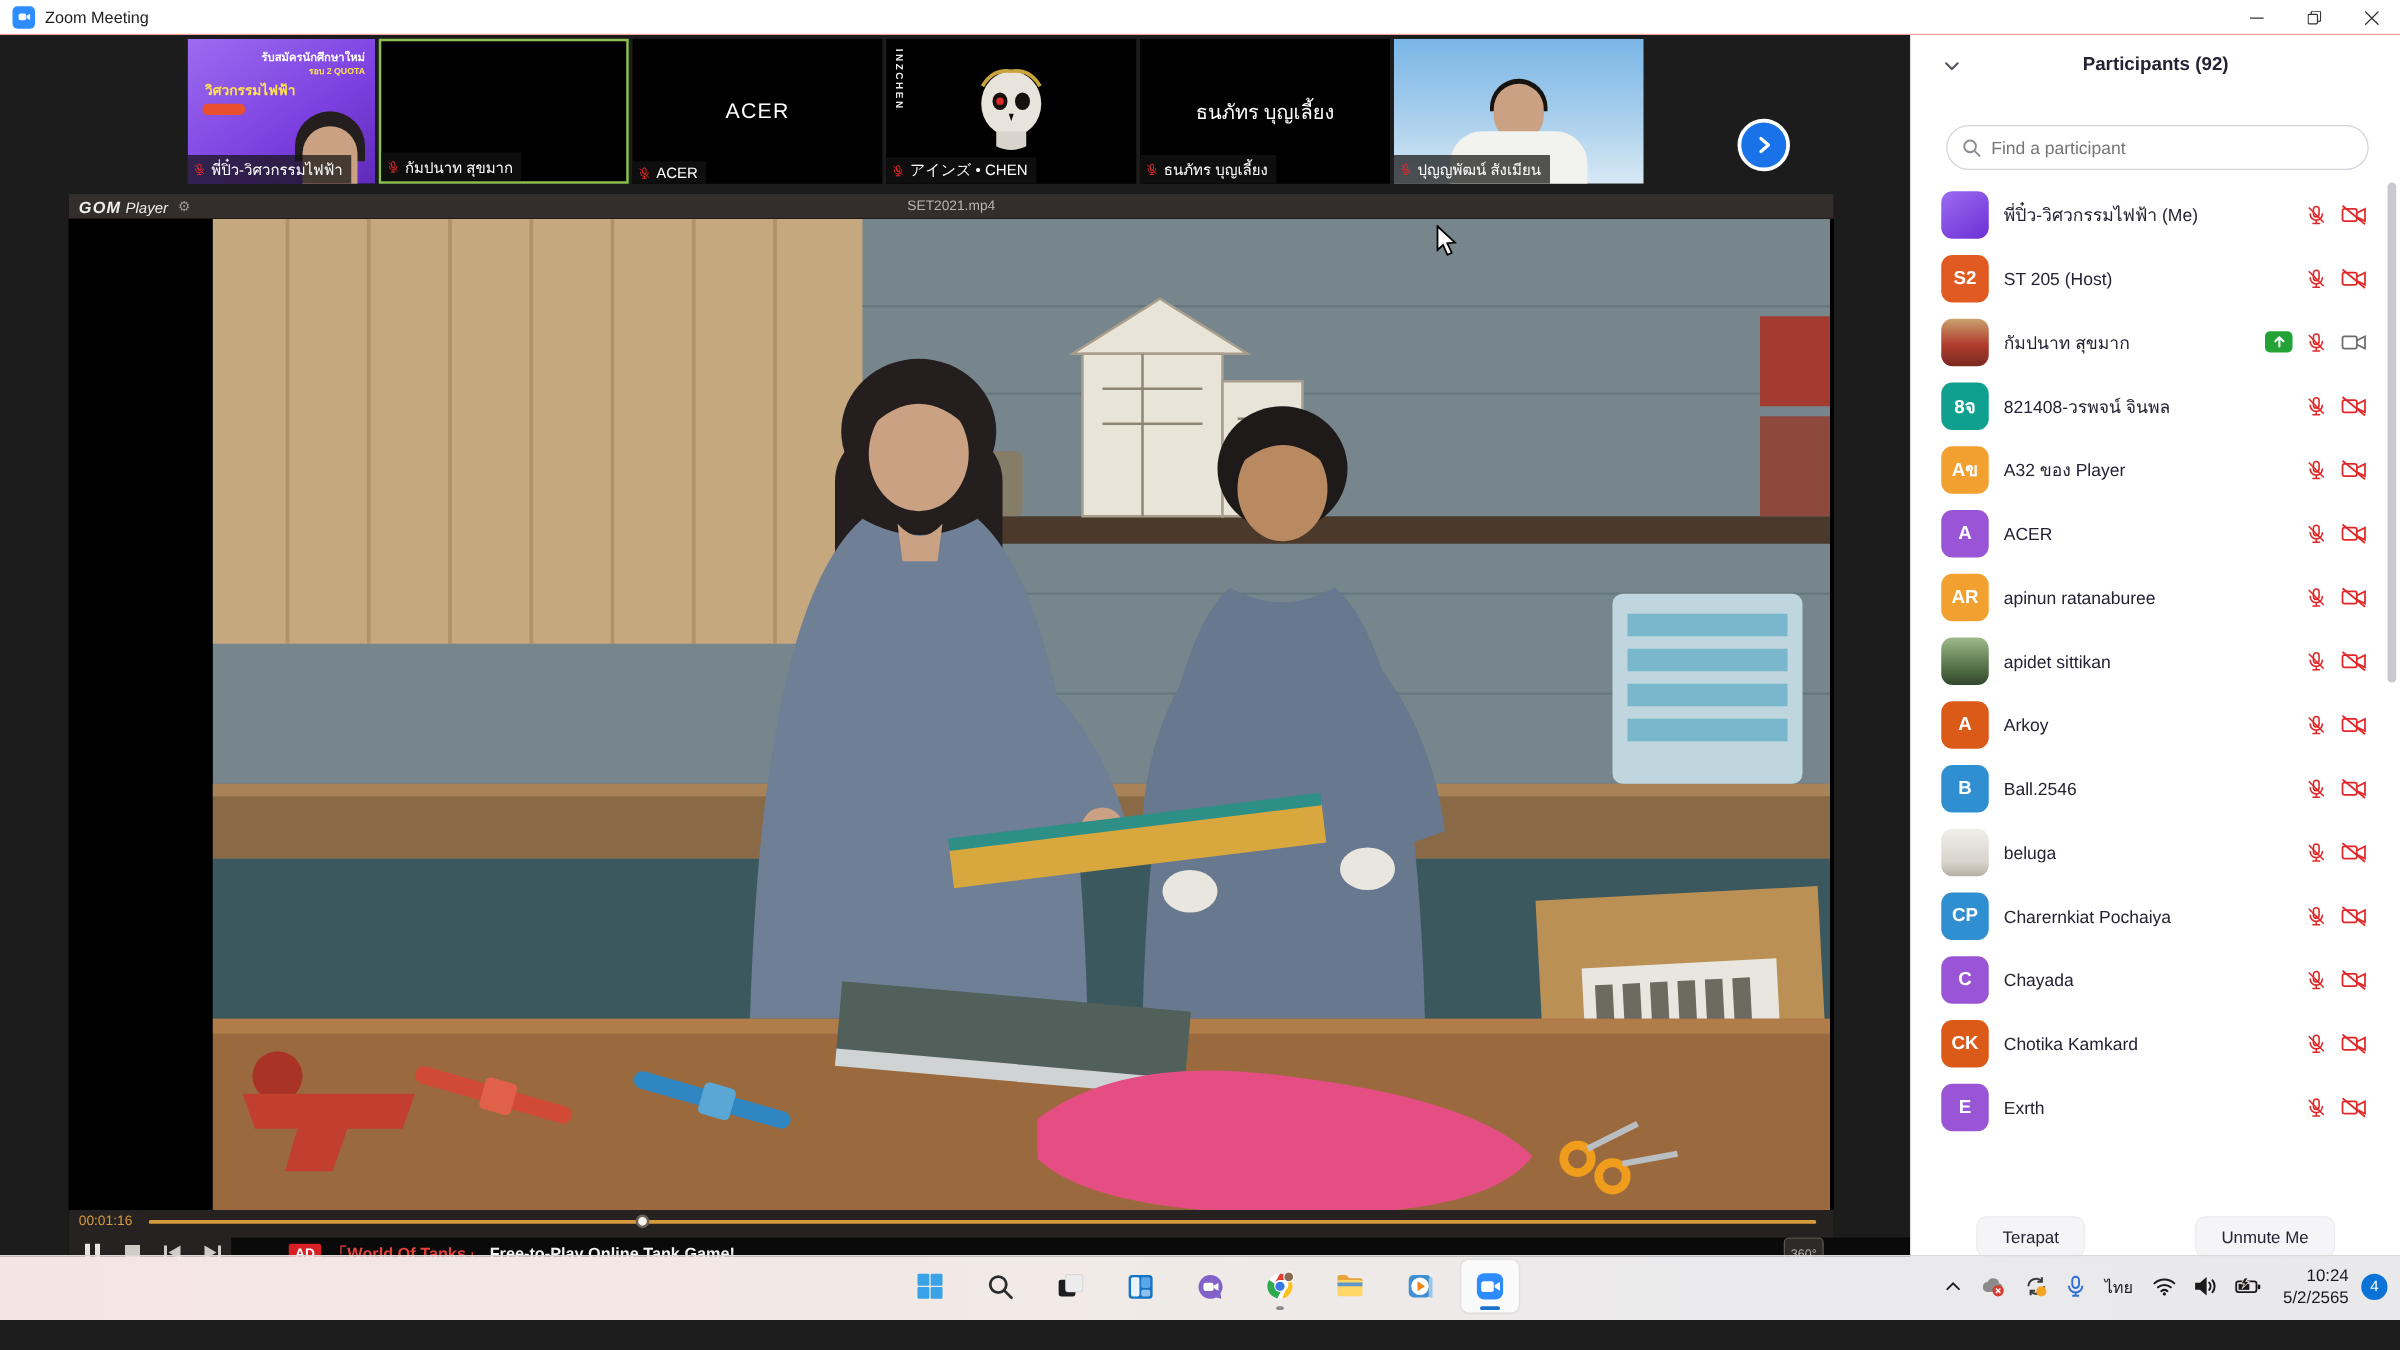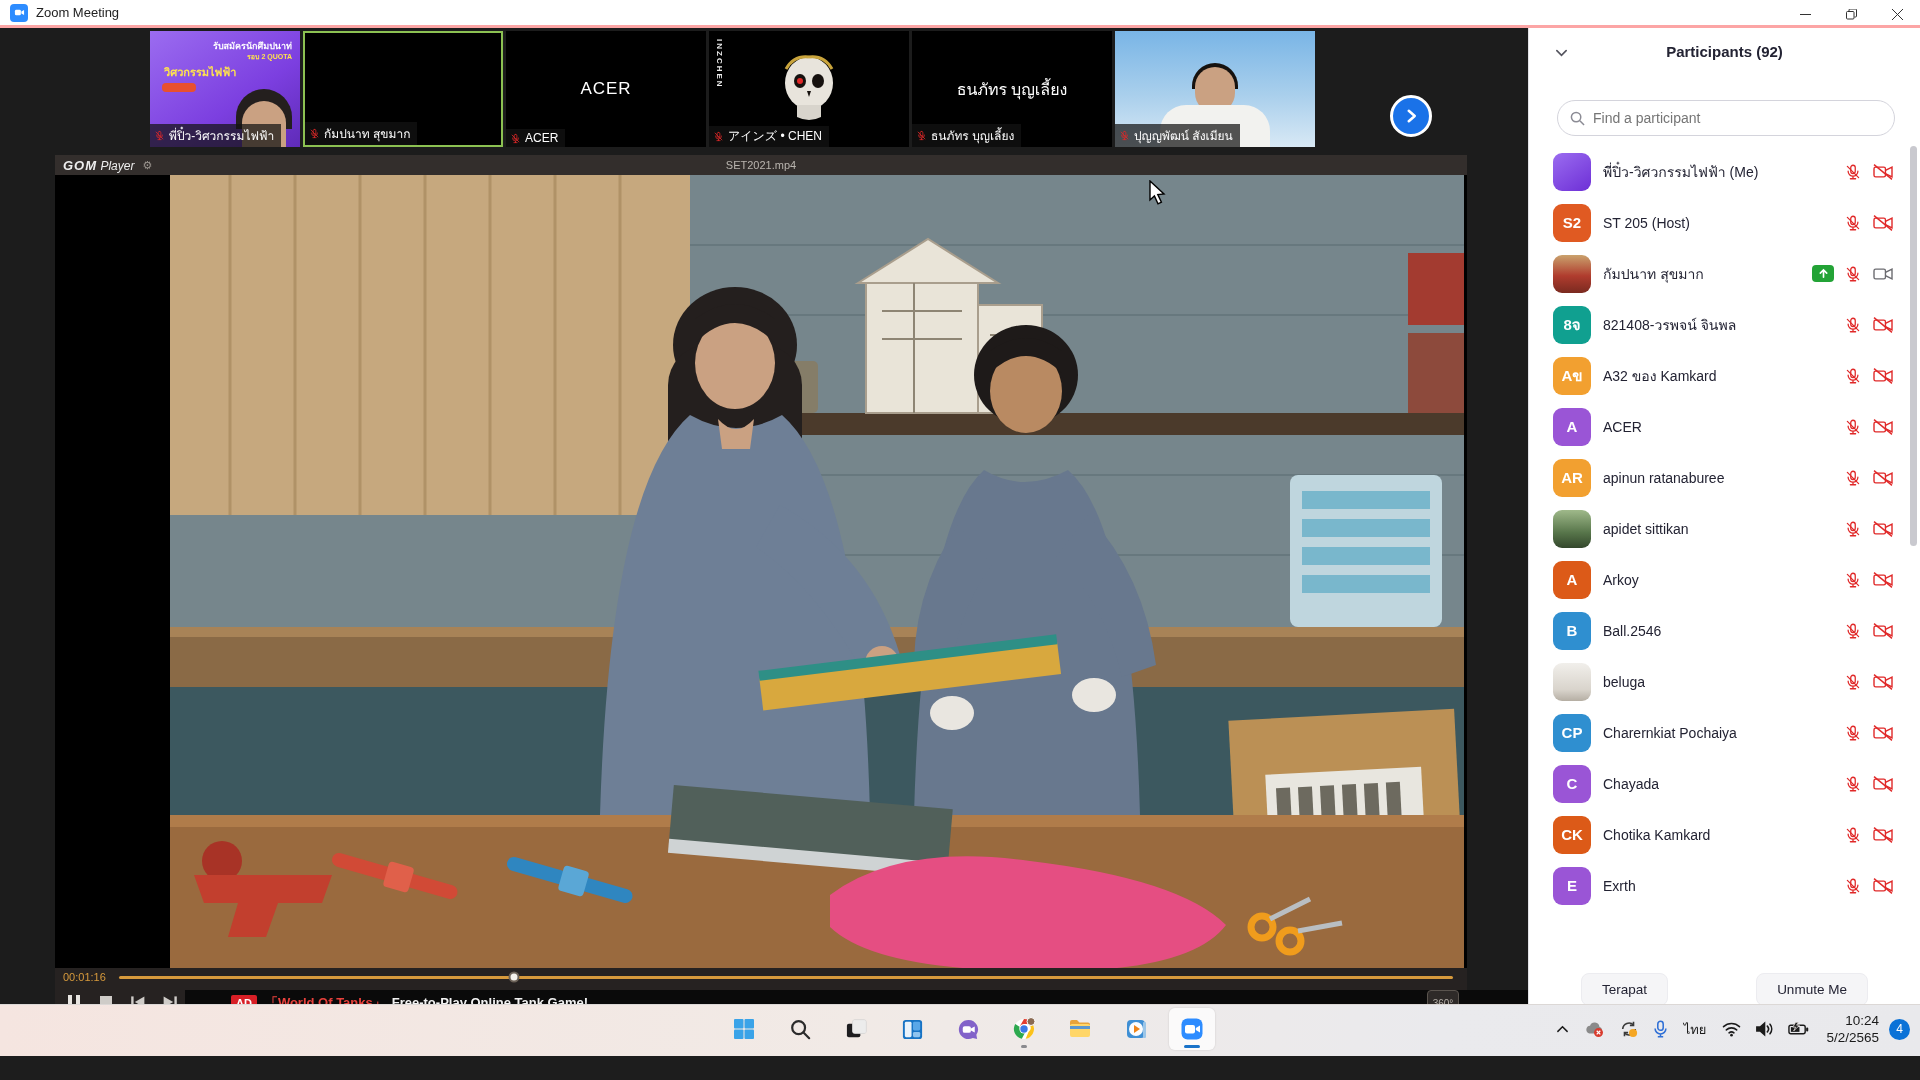--- a/index.html
+++ b/index.html
@@ -1,20 +1,20 @@
 <!DOCTYPE html>
 <html style="--accent-blue: #2d8cff; --status-red: #e02828; --share-green: #23a336; --seek-orange: #d79a3c; --taskbar-active-blue: #1a73c9; --active-speaker-green: #8cc152;"><head>
 <meta charset="utf-8">
 <style>
   html,body{margin:0;padding:0;background:#000;}
   #root{position:relative;width:1920px;height:1080px;overflow:hidden;
         font-family:"Liberation Sans",sans-serif;background:#1d1d1d;}
   
   .titlebar{position:absolute;left:0;top:0;width:1920px;height:28px;background:#ffffff;
-            display:flex;align-items:center;border-bottom:3px solid #fca5a5;box-sizing:border-box;}
+            display:flex;align-items:center;border-bottom:1px solid #fca5a5;box-sizing:border-box;}
   .zoom-logo{width:18px;height:18px;margin-left:10px;border-radius:4px;background:var(--accent-blue,#2d8cff);
              display:flex;align-items:center;justify-content:center;}
   .title-text{margin-left:8px;font-size:13px;color:#222;}
   .win-controls{position:absolute;right:0;top:0;height:28px;display:flex;}
   .win-btn{width:46px;height:28px;display:flex;align-items:center;justify-content:center;color:#333;}
   
   .main{position:absolute;left:0;top:28px;width:1528px;height:1004px;background:#1c1c1c;}
   
   #filmstrip{position:absolute;left:150px;top:3px;height:116px;display:flex;gap:3px;}
   .tile{position:relative;height:116px;background:#000;box-sizing:border-box;overflow:hidden;flex:0 0 auto;}
@@ -146,21 +146,21 @@
           </svg>
         </span>
     </div>
   </div>
 
   <div class="main">
 
     <div id="filmstrip">
         <div class="tile w-sm">
           <div class="poster-bg">
-      <div class="poster-t1">รับสมัครนักศึมปนาท่</div>
+      <div class="poster-t1">รับสมัครนักศึกษาใหม่</div>
       <div class="poster-t2">รอบ 2 QUOTA</div>
       <div class="poster-t3">วิศวกรรมไฟฟ้า</div>
       <div class="poster-chip"></div>
       <div class="poster-hair"></div>
             <div class="poster-face"></div>
           </div>
           <div class="tile-label">
             <svg width="11" height="11" viewBox="0 0 24 24" fill="none" stroke="#e02828" stroke-width="1.7" stroke-linecap="round">
               <rect x="9" y="3" width="6" height="11" rx="3"></rect>
               <path d="M5.5 11a6.5 6.5 0 0 0 13 0M12 17.5V21M8.5 21h7"></path>
@@ -503,21 +503,21 @@
             </svg>
             <svg width="22" height="18" viewBox="0 0 26 22" fill="none" stroke="#e02828" stroke-width="1.7">
               <rect x="2" y="5" width="14" height="12" rx="2"></rect>
               <path d="M16 9l8-4v12l-8-4"></path>
               <path d="M2 2l22 18"></path>
             </svg>
           </span>
         </div>
         <div class="prow">
           <span class="avatar" style="background:#f2a030">Aข</span>
-          <span class="pname">A32 ของ Kamkard</span>
+          <span class="pname">A32 ของ Player</span>
           <span class="picons">
             <svg width="18" height="18" viewBox="0 0 24 24" fill="none" stroke="#e02828" stroke-width="1.7" stroke-linecap="round">
               <rect x="9" y="3" width="6" height="11" rx="3"></rect>
               <path d="M5.5 11a6.5 6.5 0 0 0 13 0M12 17.5V21M8.5 21h7"></path>
               <path d="M4.5 4.5l15 15"></path>
             </svg>
             <svg width="22" height="18" viewBox="0 0 26 22" fill="none" stroke="#e02828" stroke-width="1.7">
               <rect x="2" y="5" width="14" height="12" rx="2"></rect>
               <path d="M16 9l8-4v12l-8-4"></path>
               <path d="M2 2l22 18"></path>

